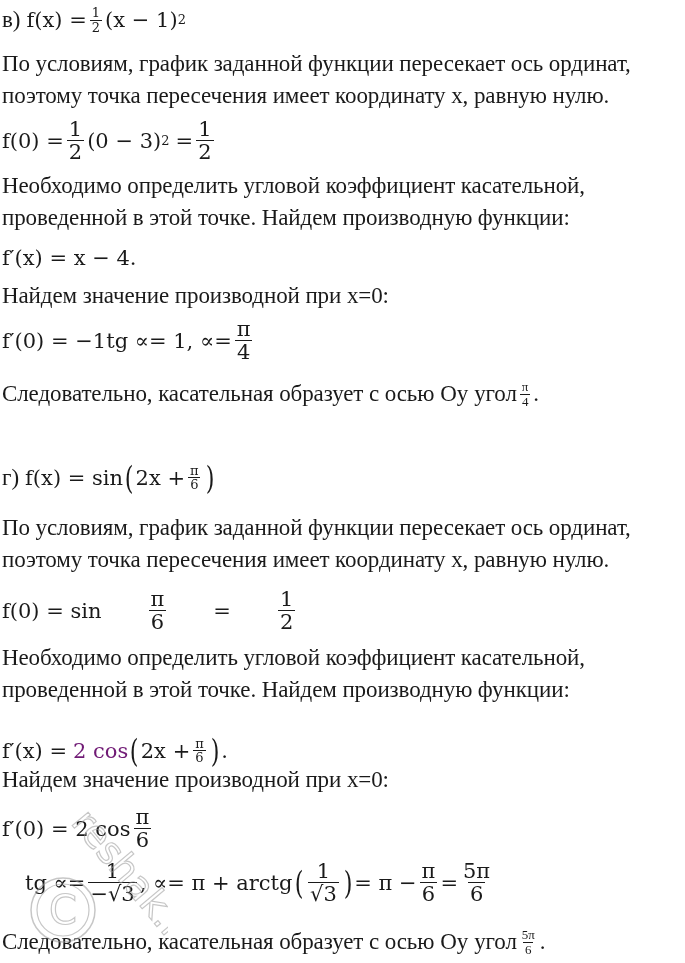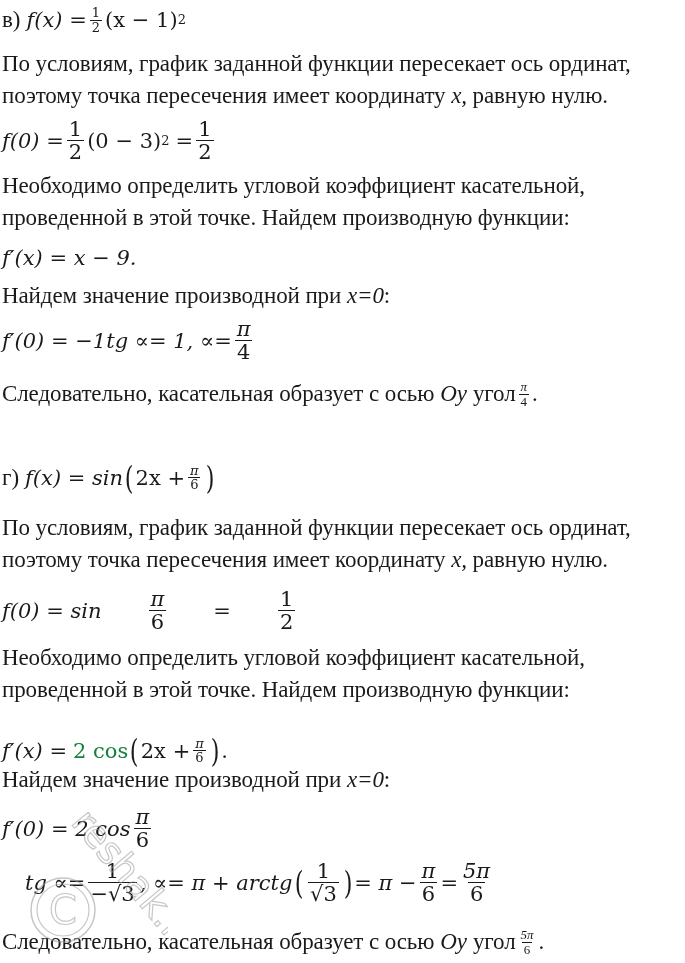--- a/index.html
+++ b/index.html
@@ -1,31 +1,31 @@
 <!DOCTYPE html>
 <html><head>
 <meta charset="utf-8">
 <style>
   html, body { margin: 0; padding: 0; background: #ffffff; }
   body { width: 685px; height: 963px; position: relative; overflow: hidden;
          font-family: "DejaVu Serif", "Liberation Serif", serif; color: #1a1a1a; }
   .line { position: absolute; left: 2px; white-space: nowrap; font-size: 21px; line-height: 28px; }
   .txt { font-family: "Liberation Serif", "DejaVu Serif", serif; font-size: 23px; letter-spacing: -0.1px; }
   .math { font-family: "DejaVu Serif", "Liberation Serif", serif; font-size: 21px; display: flex; align-items: center; }
-  .it { font-style: italic; }
+  .it { }
   .frac { display: inline-flex; flex-direction: column; align-items: center; vertical-align: middle; margin: 0 3px; }
   .frac .num { padding: 0 2px; line-height: 1.05; }
   .frac .den { border-top: 1.5px solid #1a1a1a; padding: 0 2px; line-height: 1.1; }
   .frac.small { font-size: 13px; }
   .frac.small .den { border-top-width: 1px; }
   .frac.big { font-size: 21px; }
   .sp { display: inline-block; width: 6px; }
   .paren-big { font-size: 32px; line-height: 1; font-weight: 200; transform: scaleX(0.7); display: inline-block; }
   .sup { font-size: 13px; vertical-align: 10px; }
-  .gray { color: #15803d; }
+  .gray { color: #701a75; }
   .wm { position: absolute; left: 18px; top: 800px; width: 150px; height: 160px; pointer-events: none; opacity: 0.55; }
 </style>
 </head>
 <body>
 
 <div class="line math" style="top:6px;">
   <span style="font-family:'Liberation Serif',serif;font-size:23px;">в)</span>
   <span class="sp"></span>
   <span class="it">f(x) =</span>
   <span class="frac small">
@@ -55,21 +55,21 @@
     <span>=</span>
   <span class="frac big">
     <span class="num">1</span>
     <span class="den">2</span>
   </span>
 </div>
 
 <div class="line txt" style="top:172px;">Необходимо определить угловой коэффициент касательной,</div>
 <div class="line txt" style="top:204px;">проведенной в этой точке. Найдем производную функции:</div>
 
-<div class="line math it" style="top:244px;">f′(x) = x − 9.</div>
+<div class="line math it" style="top:244px;">f′(x) = x − 4.</div>
 
 <div class="line txt" style="top:282px;">
   <span>Найдем значение производной при</span>
   <span class="it">x=0</span><span>:</span>
 </div>
 
 <div class="line math" style="top:318px;">
   <span class="it">f′(0) = −1tg ∝= 1, ∝=</span>
   <span class="frac big">
     <span class="num it">π</span>

